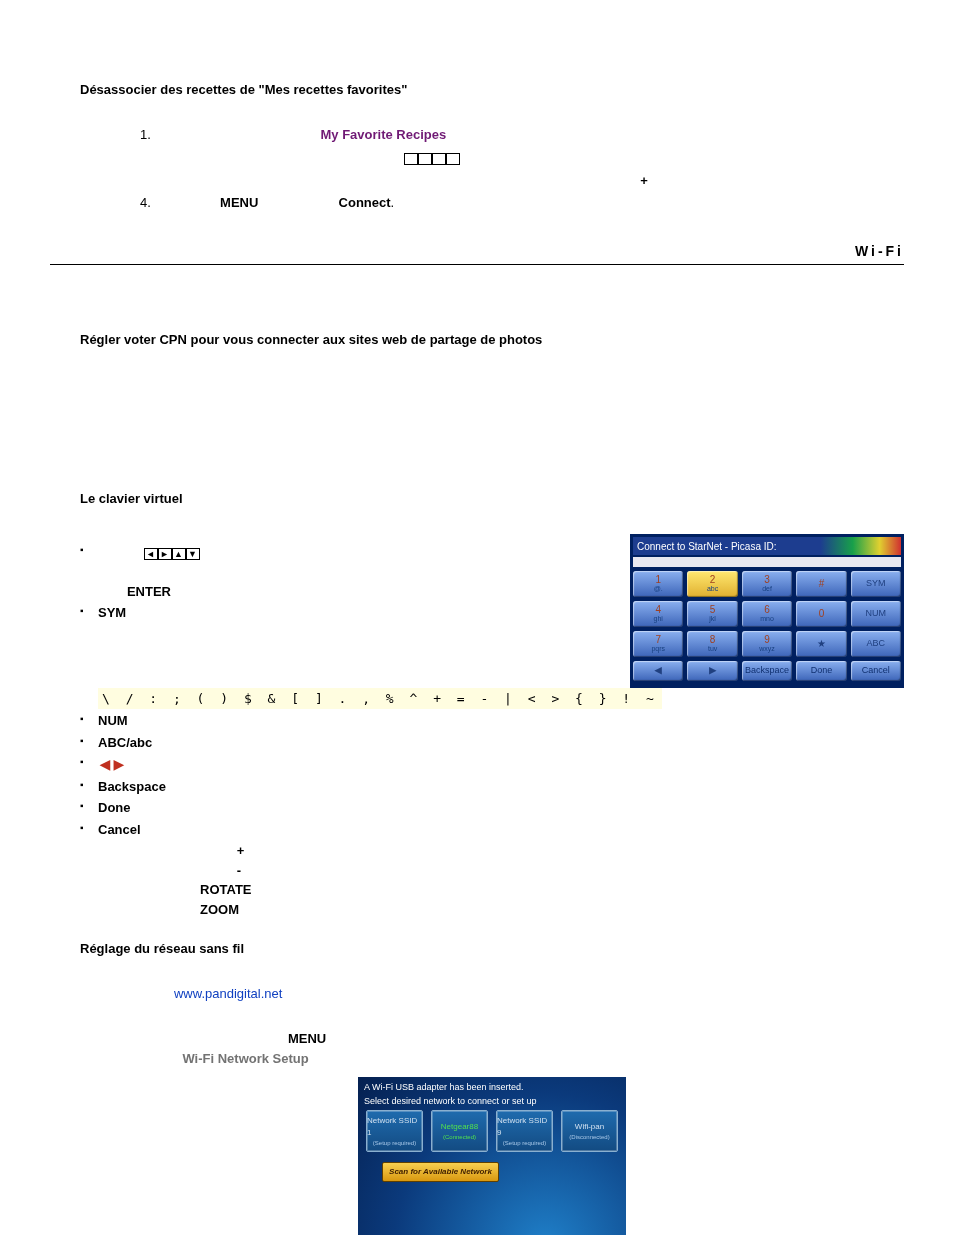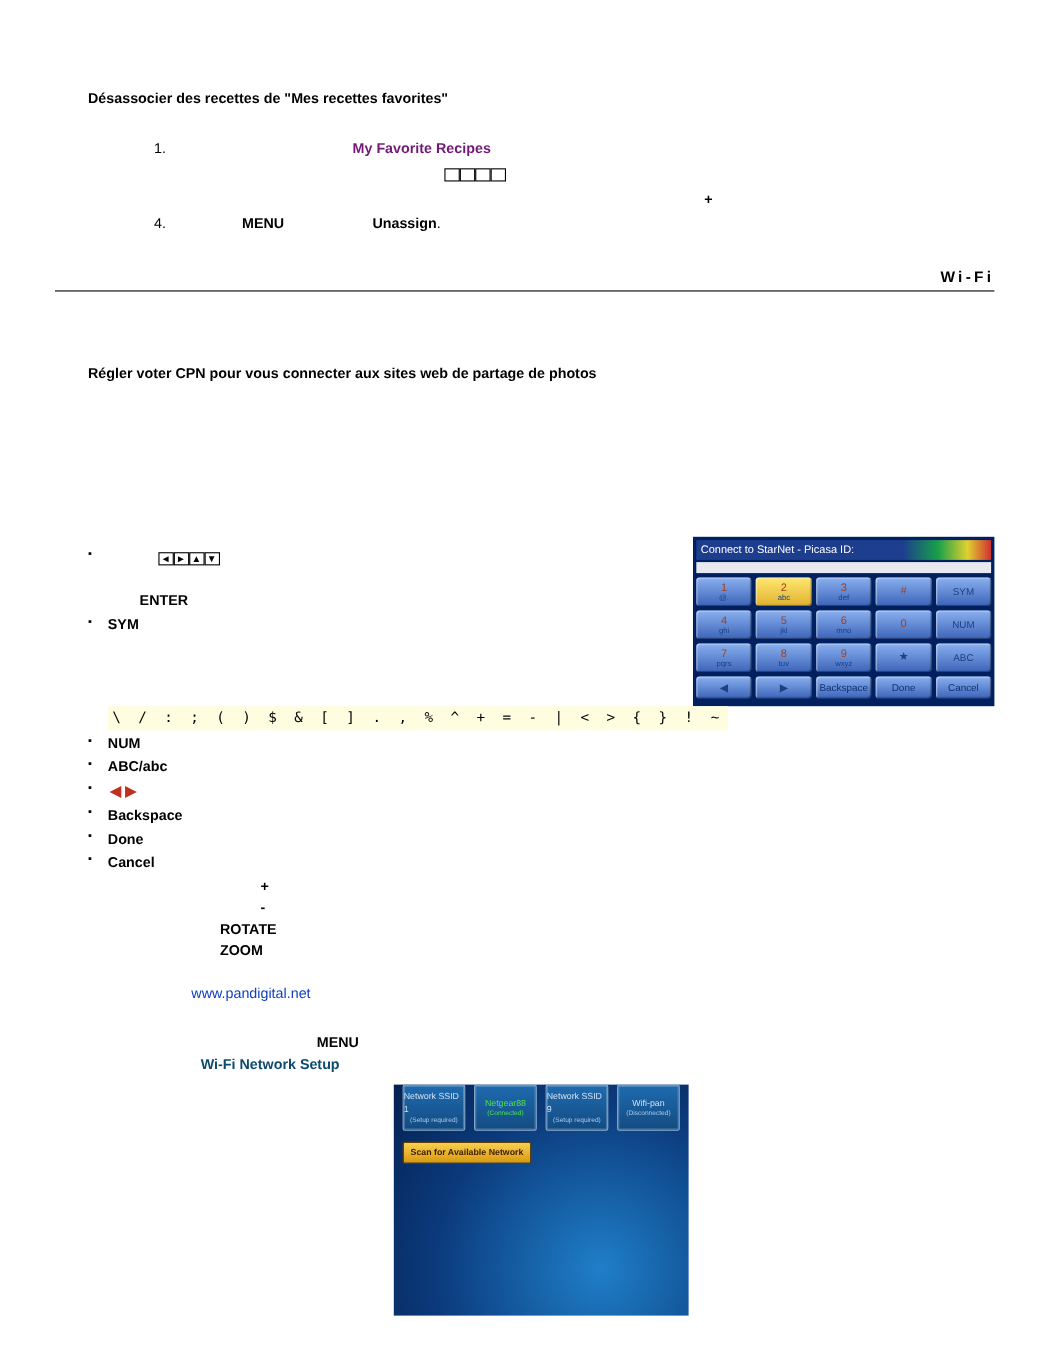--- a/index.html
+++ b/index.html
@@ -33,21 +33,21 @@
   .kb-key.a{color:#204080;font-size:14px;font-weight:bold;}
   .kb-footer .kb-key{height:20px;font-size:9px;}
   .link{color:#1040c0;}
   
   .wifi-img{width:268px;margin:6px auto 0 auto;background:#03254c;position:relative;height:210px;box-sizing:border-box;overflow:hidden;background:radial-gradient(circle at 70% 80%,#1f7fc8 0%,#0b3a7c 60%,#052050 100%);}
   .wifi-img .hdr{color:#fff;font-size:9px;padding:4px 6px 2px 6px;}
   .wifi-net-row{display:flex;gap:8px;padding:0 8px;}
   .net-btn{flex:1;height:40px;border:1px solid #8ab0d0;border-radius:2px;background:linear-gradient(#1F6BAE,#134B82);color:#a8c8e8;font-size:8px;display:flex;flex-direction:column;align-items:center;justify-content:center;box-shadow:inset 0 0 0 1px rgba(255,255,255,.25);}
   .net-btn .t{color:#d0e0f0;}
   .net-btn .g{color:#50e050;}
-  .scan-btn{margin:10px 8px 0 8px;width:115px;height:18px;border:1px solid #604000;background:linear-gradient(#f8d050,#d89810);color:#402000;font-size:8px;display:flex;align-items:center;justify-content:center;font-weight:bold;border-radius:2px;}
+  .scan-btn{margin:10px 8px 0 24px;width:115px;height:18px;border:1px solid #604000;background:linear-gradient(#f8d050,#d89810);color:#402000;font-size:8px;display:flex;align-items:center;justify-content:center;font-weight:bold;border-radius:2px;font-style:italic;}
   .clear{clear:both;}
   .center{display:flex;justify-content:center;}
 </style>
 </head>
 <body>
 <div class="page">
 
 <div class="indent0">
   <h3>Désassocier des recettes de "Mes recettes favorites"</h3>
   <div style="color:#fff;">Les recettes associées peuvent être supprimées de votre liste Mes recettes favorites, à convenance.</div>
@@ -59,36 +59,37 @@
     <div class="step">
       <div class="num" style="color:#fff;">2.</div>
       <div class="txt" style="color:#fff;"><span>Pour rechercher d'autres photos, utilisez </span><span class="arrows small"><span class="ab">◄</span><span class="ab">►</span><span class="ab">▲</span><span class="ab">▼</span></span><span> aux photos suivantes ou précédentes.</span></div>
     </div>
     <div class="step">
       <div class="num" style="color:#fff;">3.</div>
       <div class="txt" style="color:#fff;"><span>Pour augmenter ou réduire la taille d'affichage de l'image, utilisez le bouton Zoom </span><b style="color:#000;">+</b><span>.</span></div>
     </div>
     <div class="step">
       <div class="num">4.</div>
-      <div class="txt" style="color:#fff;"><span>Touchez </span><b style="color:#000;">MENU</b><span> puis touchez </span><b style="color:#000;">Unassign</b><span style="color:#000;">.</span></div>
+      <div class="txt" style="color:#fff;"><span>Touchez </span><b style="color:#000;">MENU</b><span> puis touchez </span><b style="color:#000;">Connect</b><span style="color:#000;">.</span></div>
     </div>
   </div>
 </div>
 
 <h2 class="h-wifi">Wi-Fi</h2>
 <div class="indent0" style="color:#fff;margin-top:6px;">Utilisez la fonction Wi-Fi de votre CPN pour vous connecter sans fil aux sites Web de partage de photos et envoyer des courriels sans devoir brancher votre cadre à un ordinateur.</div>
 
 <div class="indent0">
   <h3>Régler voter CPN pour vous connecter aux sites web de partage de photos</h3>
   <div style="color:#fff;">Pour partager des photos avec votre famille et vos amis sur les sites Web de partage de photos, vous devez d'abord inscrire votre CPN au site Web de Pandigital.</div>
   <div style="color:#fff;margin-top:8px;">Après avoir inscrit votre CPN, réglez le Wi-Fi sur votre CPN et ensuite utilisez les fonctions Picasa ou Photobucket pour vous connecter à votre compte et accéder à vos photos.</div>
   <div style="color:#fff;margin-top:8px;">Tant le clavier virtuel que les instructions de réglage Wi-Fi sont présentés ci-dessous, suivis de chacune des fonctions de partage de photos.</div>
 </div>
 
 <div class="indent0">
+  <h3>Le clavier virtuel</h3>
   <div style="color:#fff;">Le clavier virtuel s'affiche quand vous devez saisir des données comme un ID de réseau, des noms d'utilisateurs, des mots de passe, etc.</div>
 
   <div class="kb-img">
     <div class="kb-header">Connect to StarNet - Picasa ID:</div>
     <div class="kb-input"></div>
     <div class="kb-row">
       <div class="kb-key kb-blue">
             <span class="n">1</span>
             <span class="s">@.</span>
           </div>
@@ -169,31 +170,33 @@
   <div class="clear"></div>
   <div class="indent2">
     <div><span style="color:#fff;">Zoom </span><b>+</b><span style="color:#fff;"> — pour amplifier l'aperçu à gauche du clavier.</span></div>
     <div><span style="color:#fff;">Zoom </span><b>-</b><span style="color:#fff;"> — pour réduire l'aperçu à gauche du clavier.</span></div>
     <div><b>ROTATE</b><span style="color:#fff;"> (pivoter) — pour changer le mode d'affichage (paysage &gt; portrait).</span></div>
     <div><b>ZOOM</b><span style="color:#fff;"> — pour afficher un aperçu agrandi à gauche du clavier.</span></div>
   </div>
 </div>
 
 <div class="indent0">
+  <h3>Réglage du réseau sans fil</h3>
   <div style="color:#fff;">
     <span>Pour utiliser la fonction Wi-Fi, vous devez brancher l'adaptateur sans fil USB (longue portée) à votre CPN, lequel est en option et vendu séparément sur </span><span class="link">www.pandigital.net</span><span>.</span>
   </div>
   <div class="indent1" style="margin-top:6px;">
     <div class="step">
       <div class="num" style="color:#fff;">1.</div>
-      <div class="txt" style="color:#fff;"><span>L'écran Wi-Fi Network Setup (d'établissement du réseau Wi-Fi) s'affiche quand vous branchez l'adaptateur USB à votre CPN ou quand vous touchez </span><b style="color:#000;">MENU</b><span>, accédez à la deuxième page et touchez </span><br>&nbsp;&nbsp;&nbsp;&nbsp;<b style="color:#0c4a6e;">Wi-Fi Network Setup</b><span>.</span></div>
+      <div class="txt" style="color:#fff;"><span>L'écran Wi-Fi Network Setup (d'établissement du réseau Wi-Fi) s'affiche quand vous branchez l'adaptateur USB à votre CPN ou quand vous touchez </span><b style="color:#000;">MENU</b><span>, accédez à la deuxième page et touchez </span><br>&nbsp;&nbsp;&nbsp;&nbsp;<b style="color:#737373;">Wi-Fi Network Setup</b><span>.</span></div>
     </div>
   </div>
   <div class="center">
     <div class="wifi-img">
+      <div class="hdr"><span>A Wi-Fi USB adapter has been inserted.</span><br><span>Select desired network to connect or set up</span></div>
       <div class="wifi-net-row">
         <div class="net-btn">
               <span class="t">Network SSID 1</span>
               <span style="font-size:6px;">(Setup required)</span>
             </div>
         <div class="net-btn">
               <span class="g">Netgear88</span>
               <span class="g" style="font-size:6px;">(Connected)</span>
             </div>
         <div class="net-btn">

